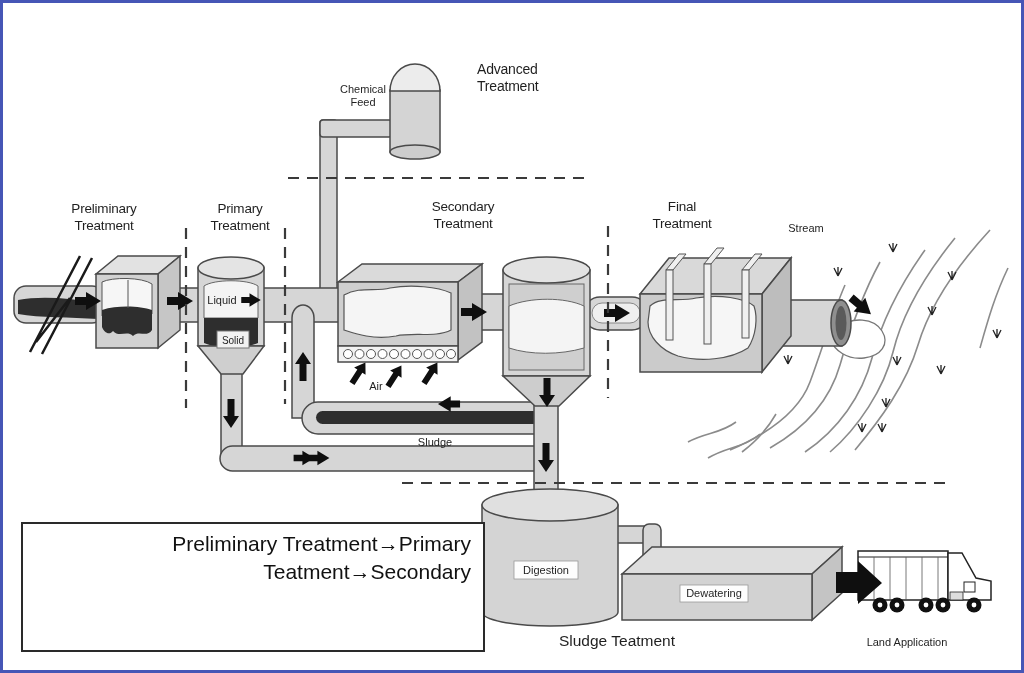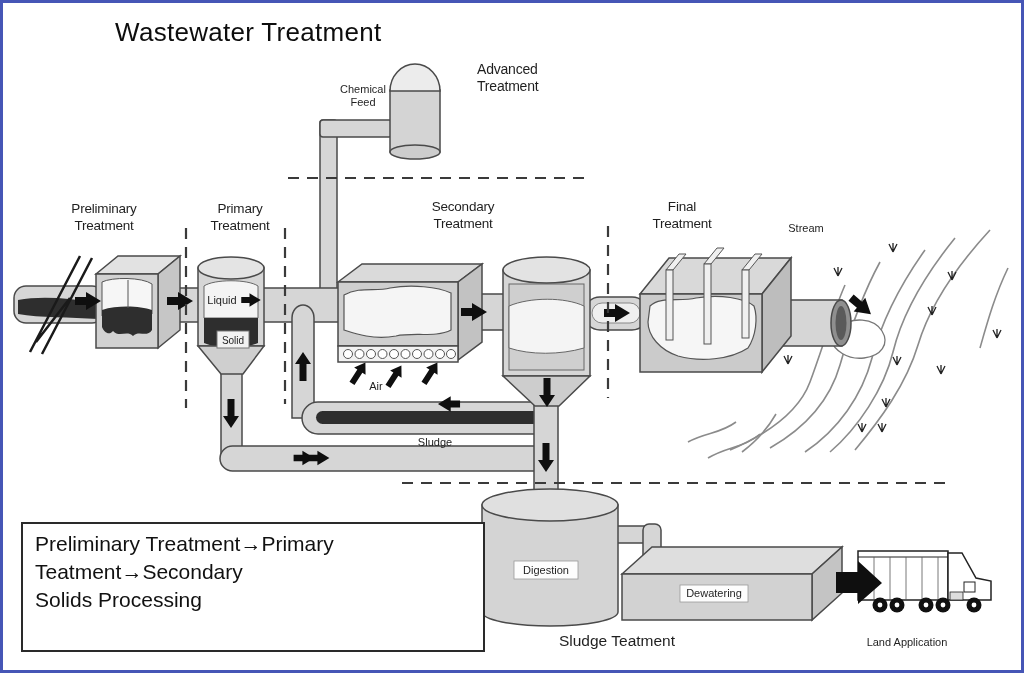--- a/index.html
+++ b/index.html
@@ -16,21 +16,21 @@
   .shape{stroke:#4a4a4a;stroke-width:1.5;}
   .pipe{fill:#d6d6d6;}
   .arrow{fill:#0f0f0f;stroke:none;}
   .dash{stroke:#3a3a3a;stroke-width:2.2;stroke-dasharray:11 8;fill:none;}
   .stream-line{stroke:#8b8b8b;stroke-width:1.6;fill:none;}
   .grass{stroke:#222;stroke-width:1.3;fill:none;}
   #page-title{position:absolute;left:112px;top:14px;font-size:26px;color:#0d0d0d;
               letter-spacing:0.3px;}
   #summary-box{position:absolute;left:18px;top:519px;width:464px;height:130px;
                box-sizing:border-box;border:2px solid #2a2a2a;background:#fff;
-               padding:6px 12px;font-size:21px;line-height:28px;color:#111;}
+               padding:6px 12px;font-size:21px;line-height:28px;color:#111;text-align:right;}
 </style>
 </head>
 <body>
 
 <div id="stage">
 
 <svg id="diagram-svg" width="1018" height="667" viewBox="3 3 1018 667">
   <defs>
     <path id="arrR" d="M -13,-4 L -2,-4 L -2,-9 L 13,0 L -2,9 L -2,4 L -13,4 Z"></path>
     <path id="arrU" d="M -3.5,13 L -3.5,-4 L -8,-4 L 0,-16 L 8,-4 L 3.5,-4 L 3.5,13 Z"></path>
@@ -250,21 +250,19 @@
     <text class="lbl s10" x="233" y="344">Solid</text>
     <text class="lbl s11" x="376" y="390">Air</text>
     <text class="lbl s11" x="435" y="446">Sludge</text>
     <text class="lbl s11" x="546" y="574">Digestion</text>
     <text class="lbl s11" x="714" y="597">Dewatering</text>
     <text class="lbl s15" x="617" y="646">Sludge Teatment</text>
     <text class="lbl s11" x="907" y="646">Land Application</text>
   </g>
 </svg>
 
-<div id="page-title">Wastewater Treatment</div>
 
 <div id="summary-box">
   <div>Preliminary Treatment→Primary</div>
   <div>Teatment→Secondary</div>
-  <div>Solids Processing</div>
 </div>
 
 </div>
 
 </body></html>

